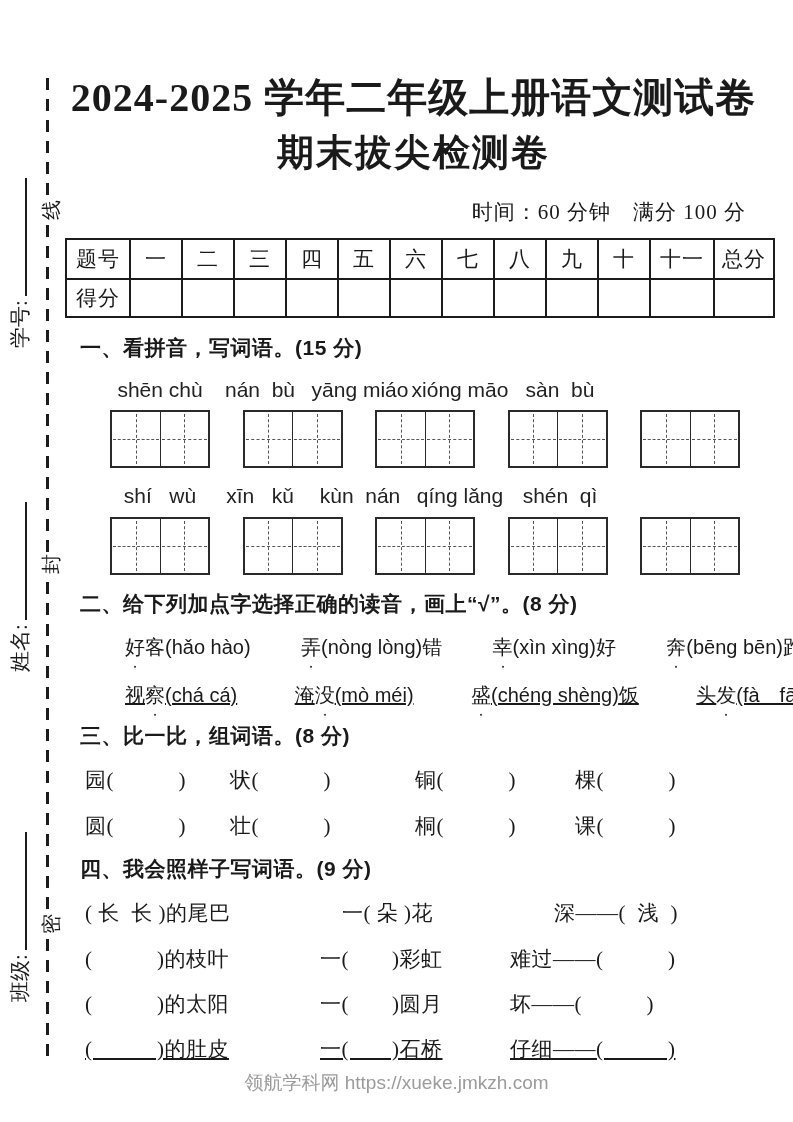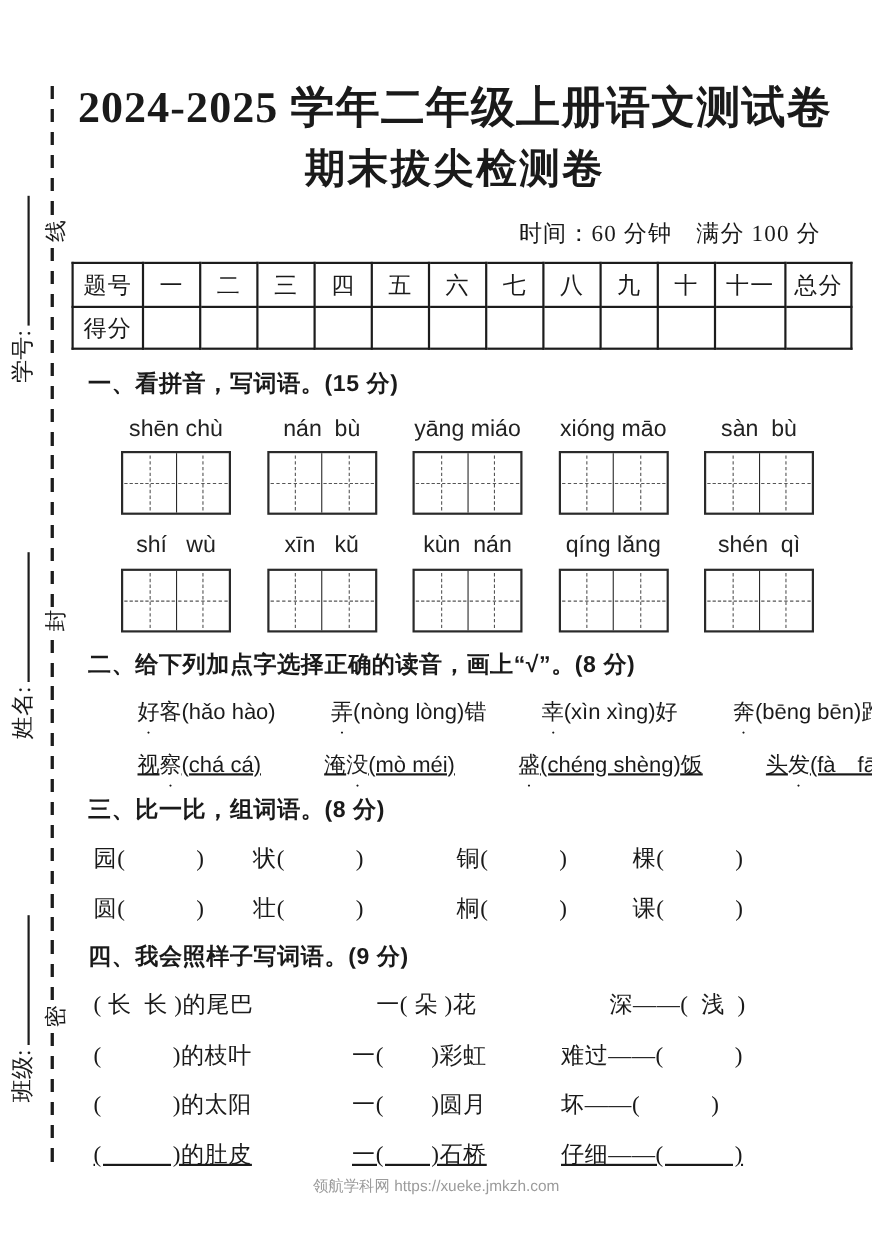--- a/index.html
+++ b/index.html
@@ -35,21 +35,21 @@
   
   .score-table { position:absolute; left:65px; top:238px; width:697px;
            border-collapse:collapse; table-layout:fixed; }
   .score-table td { border:2px solid #1c1c1c; text-align:center; vertical-align:middle;
            font-size:21px; letter-spacing:1px; }
   .score-table tr:first-child td { height:40px; }
   .score-table tr:last-child td { height:38px; }
   
   .sec-head { position:absolute; left:80px; width:680px; font-size:21px; font-weight:bold;
            font-family:"Liberation Sans", sans-serif; letter-spacing:0.5px; white-space:pre; }
-  .pinyin-row { position:absolute; left:110px; width:630px; display:flex; justify-content:space-between; }
+  .pinyin-row { position:absolute; left:110px; width:630px; display:flex; }
   .pinyin-cell { width:100px; text-align:center; font-size:21px; white-space:pre;
            font-family:"Liberation Sans", sans-serif; color:#222; }
   .box-row { position:absolute; left:110px; width:630px; display:flex; justify-content:space-between; }
   .tian-box { width:100px; height:58px; border:2px solid #2a2a2a; display:flex; background:#fff; }
   .tian-cell { flex:1; position:relative; }
   .tian-cell + .tian-cell { border-left:1.6px solid #2a2a2a; }
   .tian-cell::before { content:""; position:absolute; left:50%; top:2px; bottom:2px;
            border-left:1px dashed #555; }
   .tian-cell::after { content:""; position:absolute; top:50%; left:1px; right:1px;
            border-top:1px dashed #555; }
@@ -58,21 +58,21 @@
   .dot { position:relative; display:inline-block; }
   .dot::after { content:"●"; position:absolute; left:50%; transform:translateX(-50%) scale(0.45);
            bottom:-11px; font-size:10px; }
   .s3-row { position:absolute; left:85px; width:660px; display:grid;
            grid-template-columns:145px 185px 160px auto; }
   .s4-row { position:absolute; left:85px; width:675px; display:grid;
            grid-template-columns:235px 190px auto; }
   .grid-item { font-size:21px; white-space:pre; letter-spacing:0.5px; }
   
   .footer { position:absolute; left:0; top:1070px; width:793px; text-align:center;
-           color:#9b9b9b; font-size:14px; font-family:"Liberation Sans", sans-serif; }
+           color:#9b9b9b; font-size:19px; font-family:"Liberation Sans", sans-serif; }
 </style>
 </head>
 <body>
 
 <div class="page">
 
   <div class="seal-dash-line"></div>
   <div class="seal-char" style="left:36px; top:222px;">线</div>
   <div class="seal-char" style="left:36px; top:576px;">封</div>
   <div class="seal-char" style="left:36px; top:936px;">密</div>

